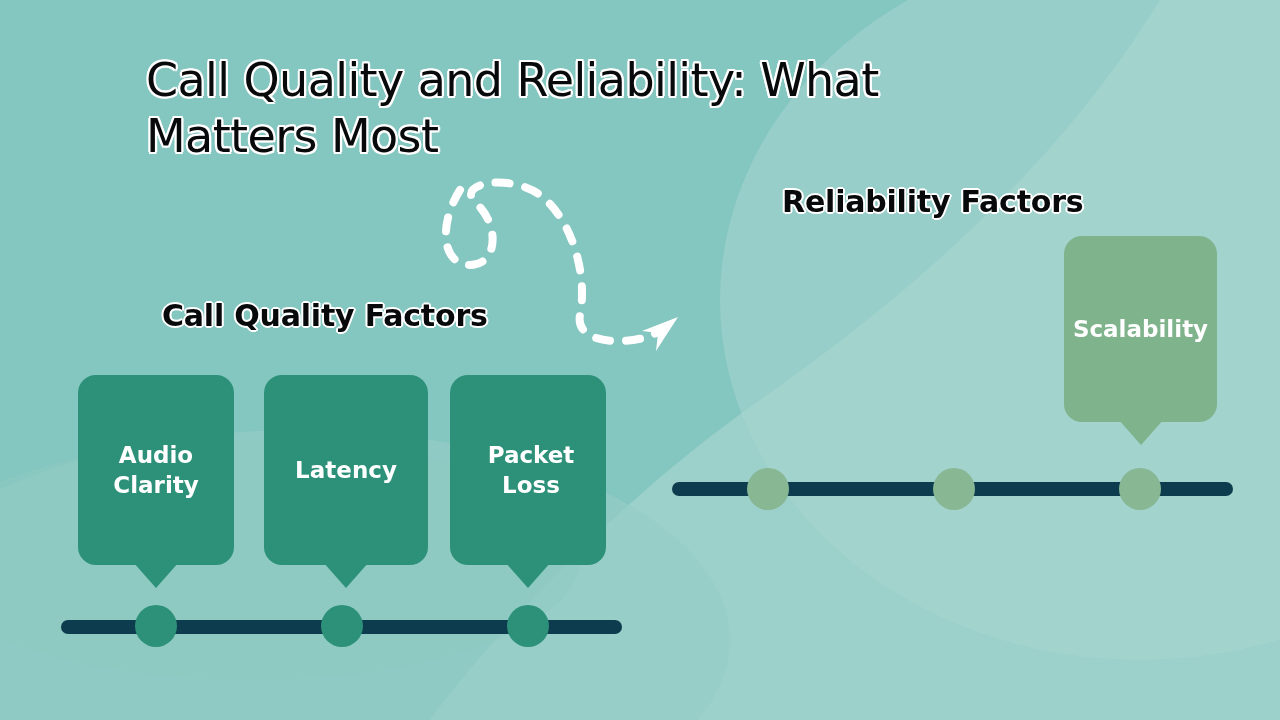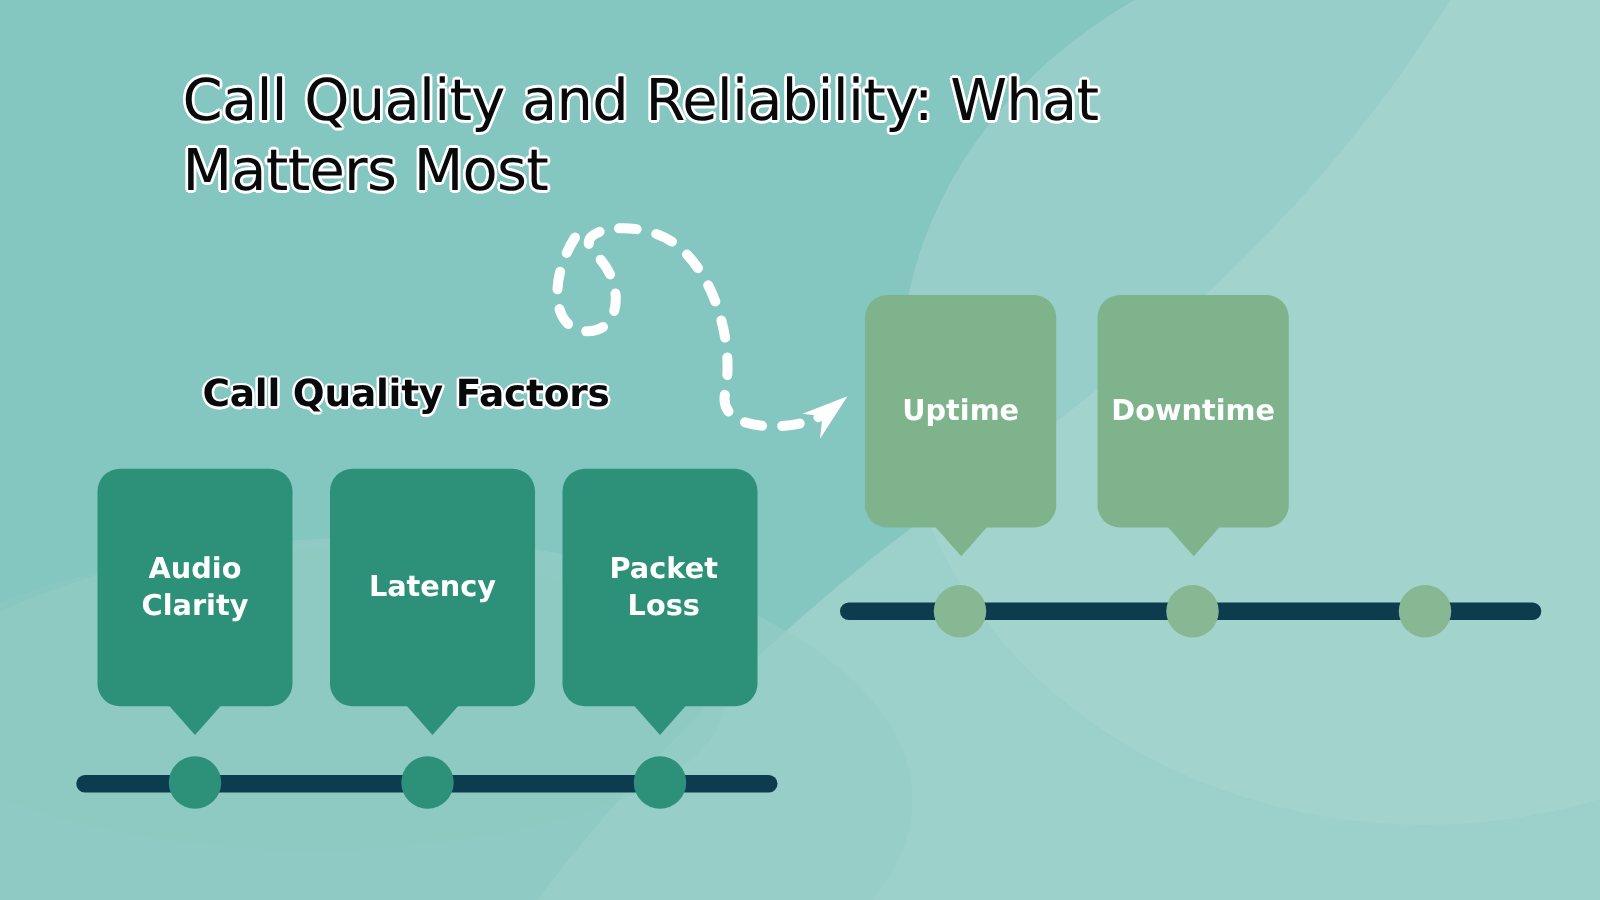--- a/index.html
+++ b/index.html
@@ -156,31 +156,28 @@
     </div>
 
     <div class="timeline-bar" style="left:45px; top:620px; width:561px;"></div>
     <div class="timeline-dot dot-teal" style="left:119px; top:605px;"></div>
     <div class="timeline-dot dot-teal" style="left:305px; top:605px;"></div>
     <div class="timeline-dot dot-teal" style="left:491px; top:605px;"></div>
   </div>
 
   <div class="group" id="group-reliability">
 
+    <div class="group-title" id="title-reliability">Reliability Factors</div>
 
-    <div class="pin-card card-sage" style="left:692px; top:236px; width:153px; height:186px;">
-      <span>Uptime</span>
+
+
+    <div class="pin-card card-sage" style="left:1064px; top:236px; width:153px; height:186px;">
+      <span>Scalability</span>
       <span class="tail"></span>
     </div>
-
-    <div class="pin-card card-sage" style="left:878px; top:236px; width:153px; height:186px;">
-      <span>Downtime</span>
-      <span class="tail"></span>
-    </div>
-
 
     <div class="timeline-bar" style="left:672px; top:482px; width:561px;"></div>
     <div class="timeline-dot dot-sage" style="left:747px; top:468px;"></div>
     <div class="timeline-dot dot-sage" style="left:933px; top:468px;"></div>
     <div class="timeline-dot dot-sage" style="left:1119px; top:468px;"></div>
   </div>
 
   <svg id="arrow-layer" viewBox="0 0 300 210" fill="none">
     <path d="M40,35 C18,70 22,110 50,110 C78,110 80,70 56,48 C34,28 90,18 120,40
              C152,64 168,120 160,160 C154,192 216,190 236,178" stroke="#ffffff" stroke-width="8" stroke-linecap="round" stroke-dasharray="14 16" fill="none"></path>

